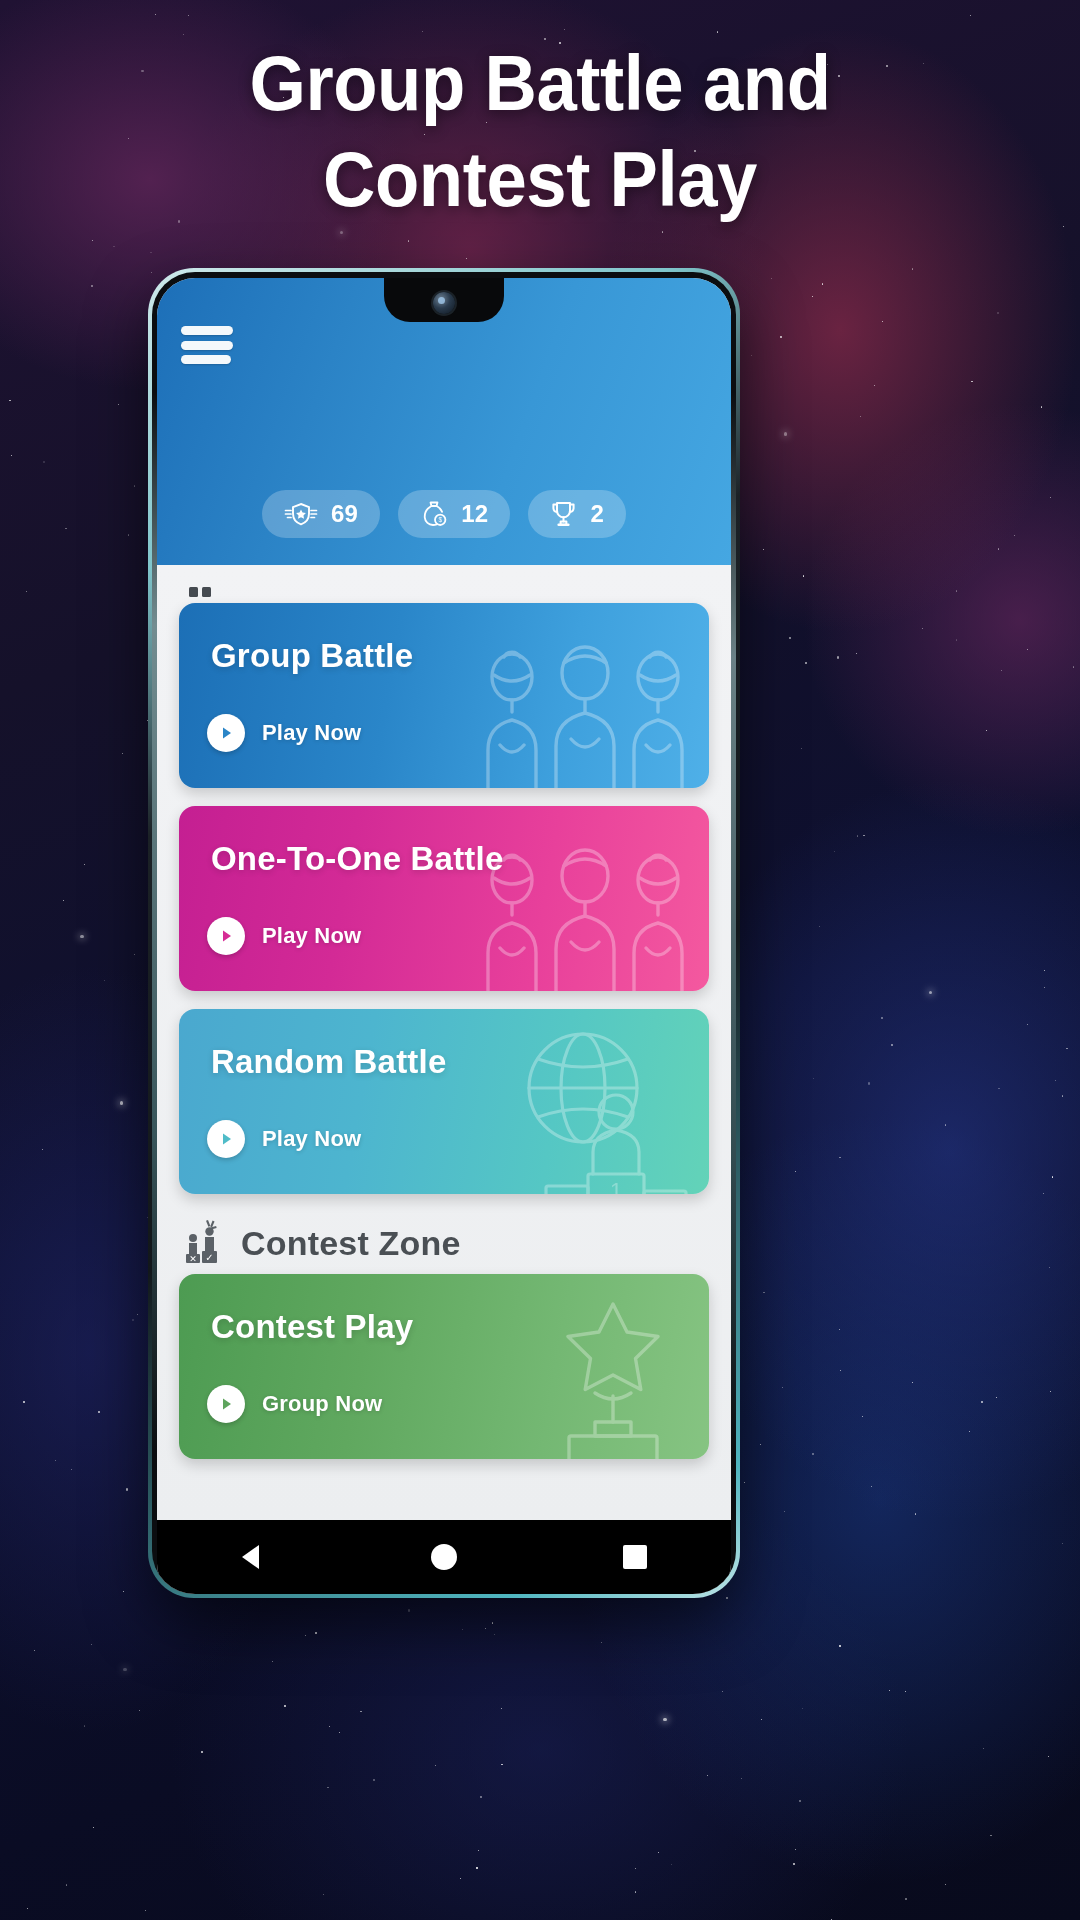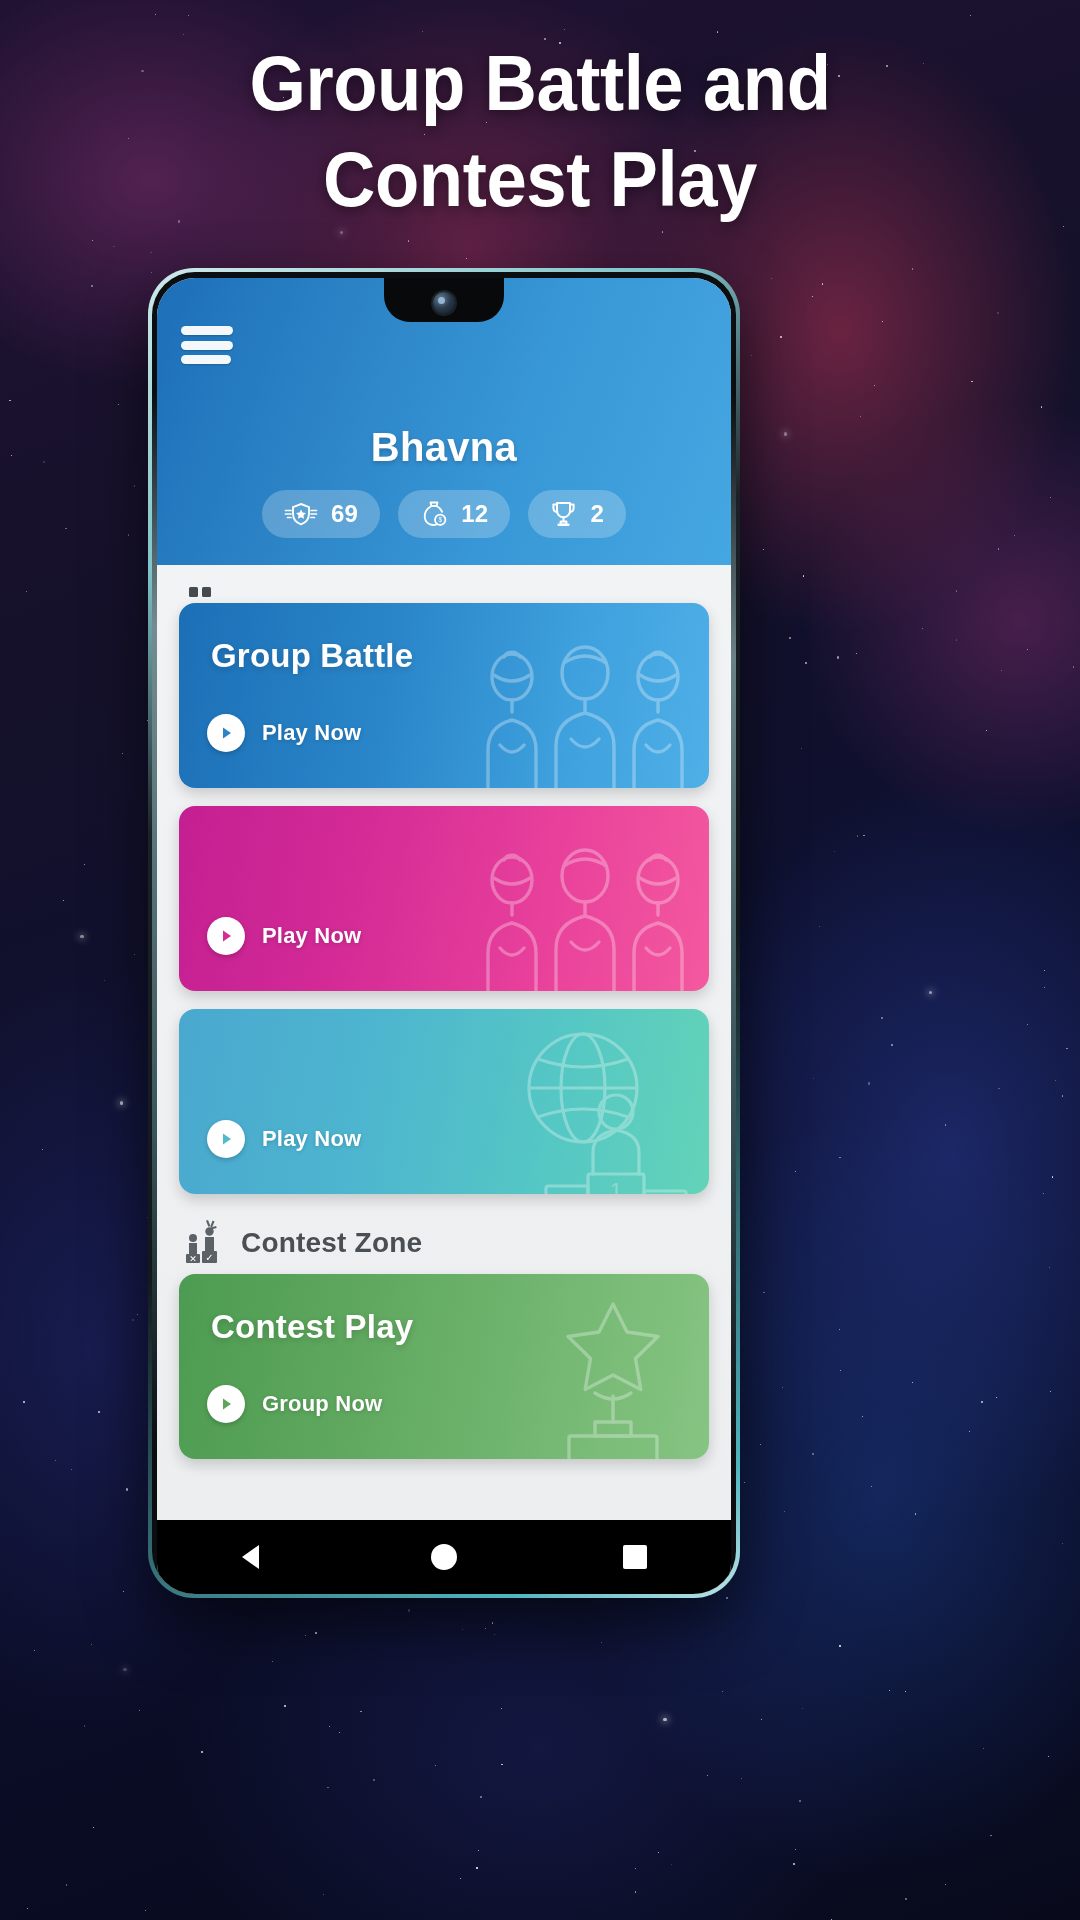--- a/index.html
+++ b/index.html
@@ -137,21 +137,21 @@
     padding:0 22px;
     overflow:hidden;
   }
 
   .section-head {
     display:flex; align-items:center; gap:14px;
     height:62px; padding-left:4px;
   }
   .section-head.clipped { height:38px; overflow:hidden; align-items:flex-end; }
   .section-head .sec-label {
-    font-size:28px; font-weight:700; color:#4a4f54; letter-spacing:.2px;
+    font-size:34px; font-weight:700; color:#4a4f54; letter-spacing:.2px;
   }
 
   
   .card {
     position:relative;
     height:185px;
     border-radius:16px;
     margin-bottom:18px;
     overflow:hidden;
     box-shadow:0 6px 14px rgba(0,0,0,.17);
@@ -535,21 +535,20 @@
       <div id="camera"></div>
 
       <div id="app-header">
 
         <div id="hamburger">
           <span></span>
           <span></span>
           <span></span>
         </div>
 
-        <div id="username">Bhavna</div>
 
         <div id="stats">
 
           <div class="chip">
             <span>
               <svg width="34" height="26" viewBox="0 0 34 26">
                 <g fill="none" stroke="#ffffff" stroke-width="1.7" stroke-linecap="round">
                   <path d="M17 3 L25 6.2 V12.5 C25 18 21.4 21.8 17 23.3 C12.6 21.8 9 18 9 12.5 V6.2 Z" stroke-width="1.9"></path>
                   <line x1="1.5" y1="9.5" x2="7" y2="9.5"></line>
                   <line x1="1.5" y1="13" x2="7" y2="13"></line>
@@ -644,20 +643,21 @@
                 <path d="M172 48 q18 12 36 0"></path>
                 <path d="M190 73 v12"></path>
                 <path d="M166 175 v-52 q0-24 24-30 q24 6 24 30 v52"></path>
                 <path d="M178 118 q12 14 24 0"></path>
               </g>
             </svg>
           </div>
         </div>
 
         <div class="card card-pink">
+          <div class="card-title">One-To-One Battle</div>
           <div class="card-cta">
             <span class="play-btn">
               <svg width="18" height="18" viewBox="0 0 18 18">
                   <polygon points="6,3.6 14,9 6,14.4"></polygon>
                 </svg>
             </span>
             <span class="cta-label">Play Now</span>
           </div>
           <div class="card-art">
             <svg width="235" height="175" viewBox="0 0 235 175">
@@ -678,20 +678,21 @@
                 <path d="M172 48 q18 12 36 0"></path>
                 <path d="M190 73 v12"></path>
                 <path d="M166 175 v-52 q0-24 24-30 q24 6 24 30 v52"></path>
                 <path d="M178 118 q12 14 24 0"></path>
               </g>
             </svg>
           </div>
         </div>
 
         <div class="card card-teal">
+          <div class="card-title">Random Battle</div>
           <div class="card-cta">
             <span class="play-btn">
               <svg width="18" height="18" viewBox="0 0 18 18">
                   <polygon points="6,3.6 14,9 6,14.4"></polygon>
                 </svg>
             </span>
             <span class="cta-label">Play Now</span>
           </div>
           <div class="card-art">
             <svg width="215" height="180" viewBox="0 0 215 180">

